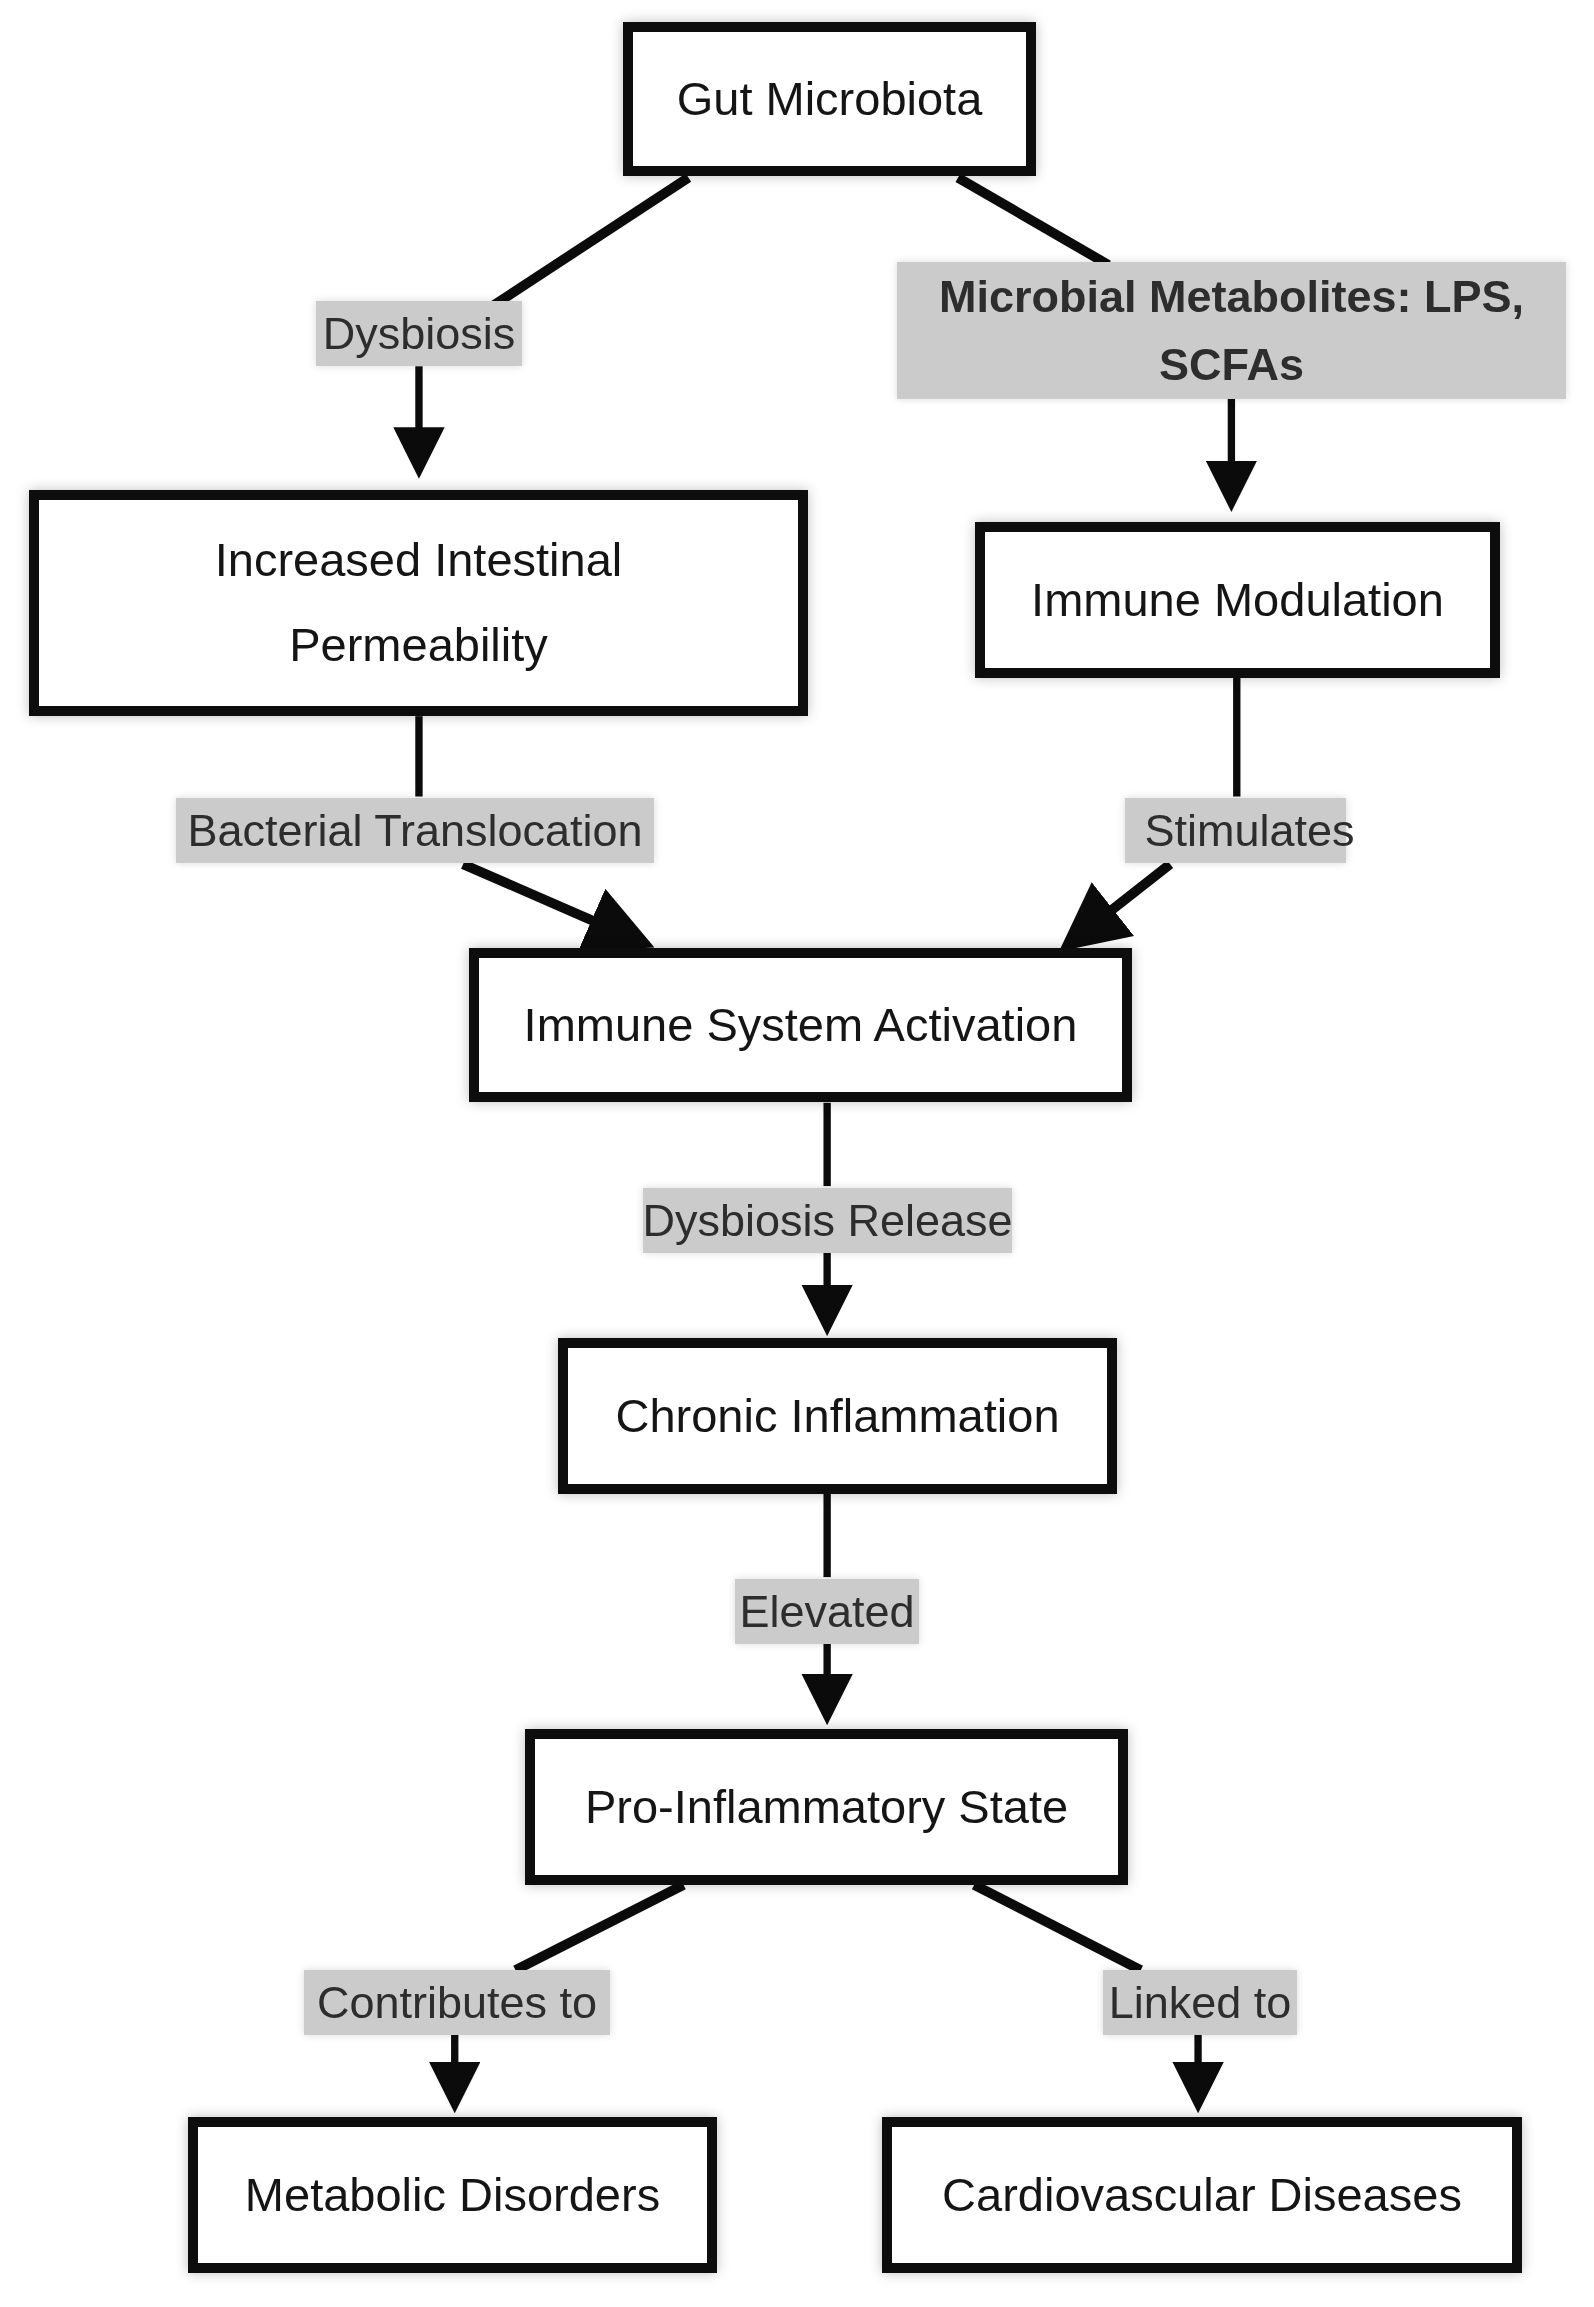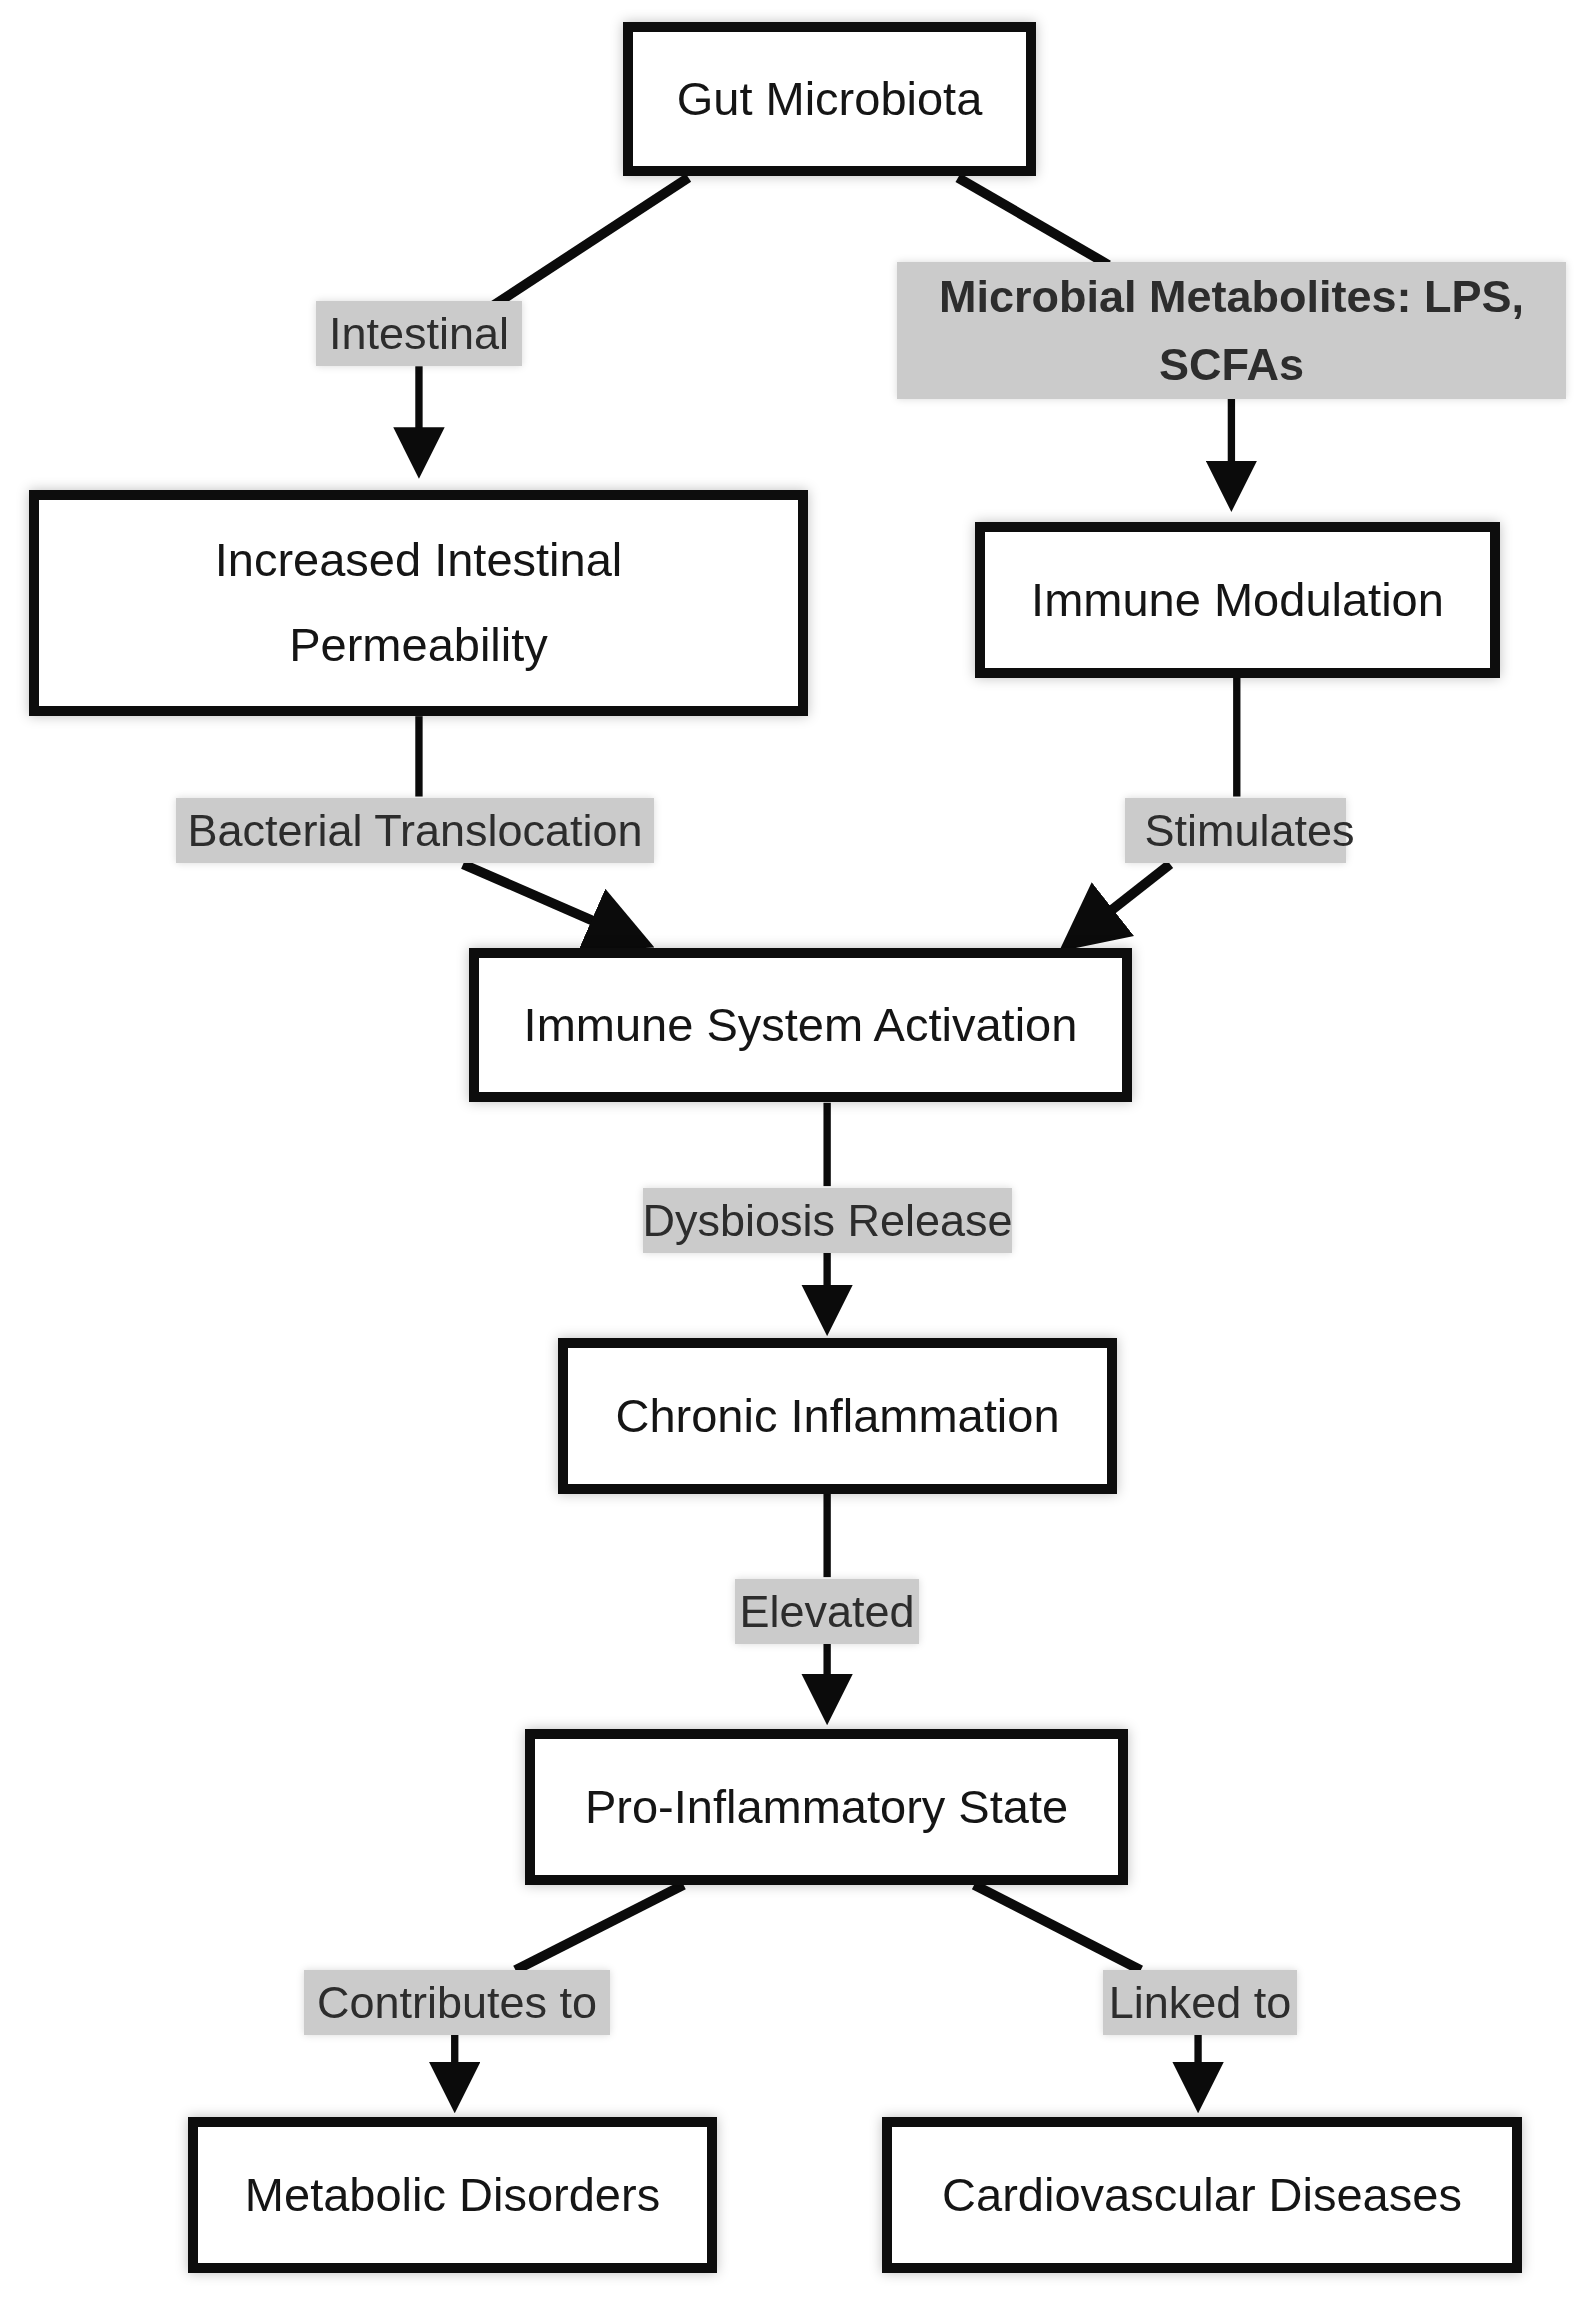--- a/index.html
+++ b/index.html
@@ -92,21 +92,21 @@
     <path class="edge w20" d="M1988 3846 L2328 4020"></path>
     <path class="edge w15" d="M928 4152 L928 4216" marker-end="url(#arrow)"></path>
     <path class="edge w15" d="M2445 4152 L2445 4216" marker-end="url(#arrow)"></path>
   </svg>
 
   <div class="node" id="n-gut">
     <span>Gut Microbiota</span>
   </div>
 
   <div class="edge-label" id="l-dys">
-    <span>Intestinal</span>
+    <span>Dysbiosis</span>
   </div>
 
   <div class="edge-label wrap" id="l-mm">
     <span>Microbial Metabolites: LPS, SCFAs</span>
   </div>
 
   <div class="node" id="n-iip">
     <span>Increased Intestinal Permeability</span>
   </div>
 

